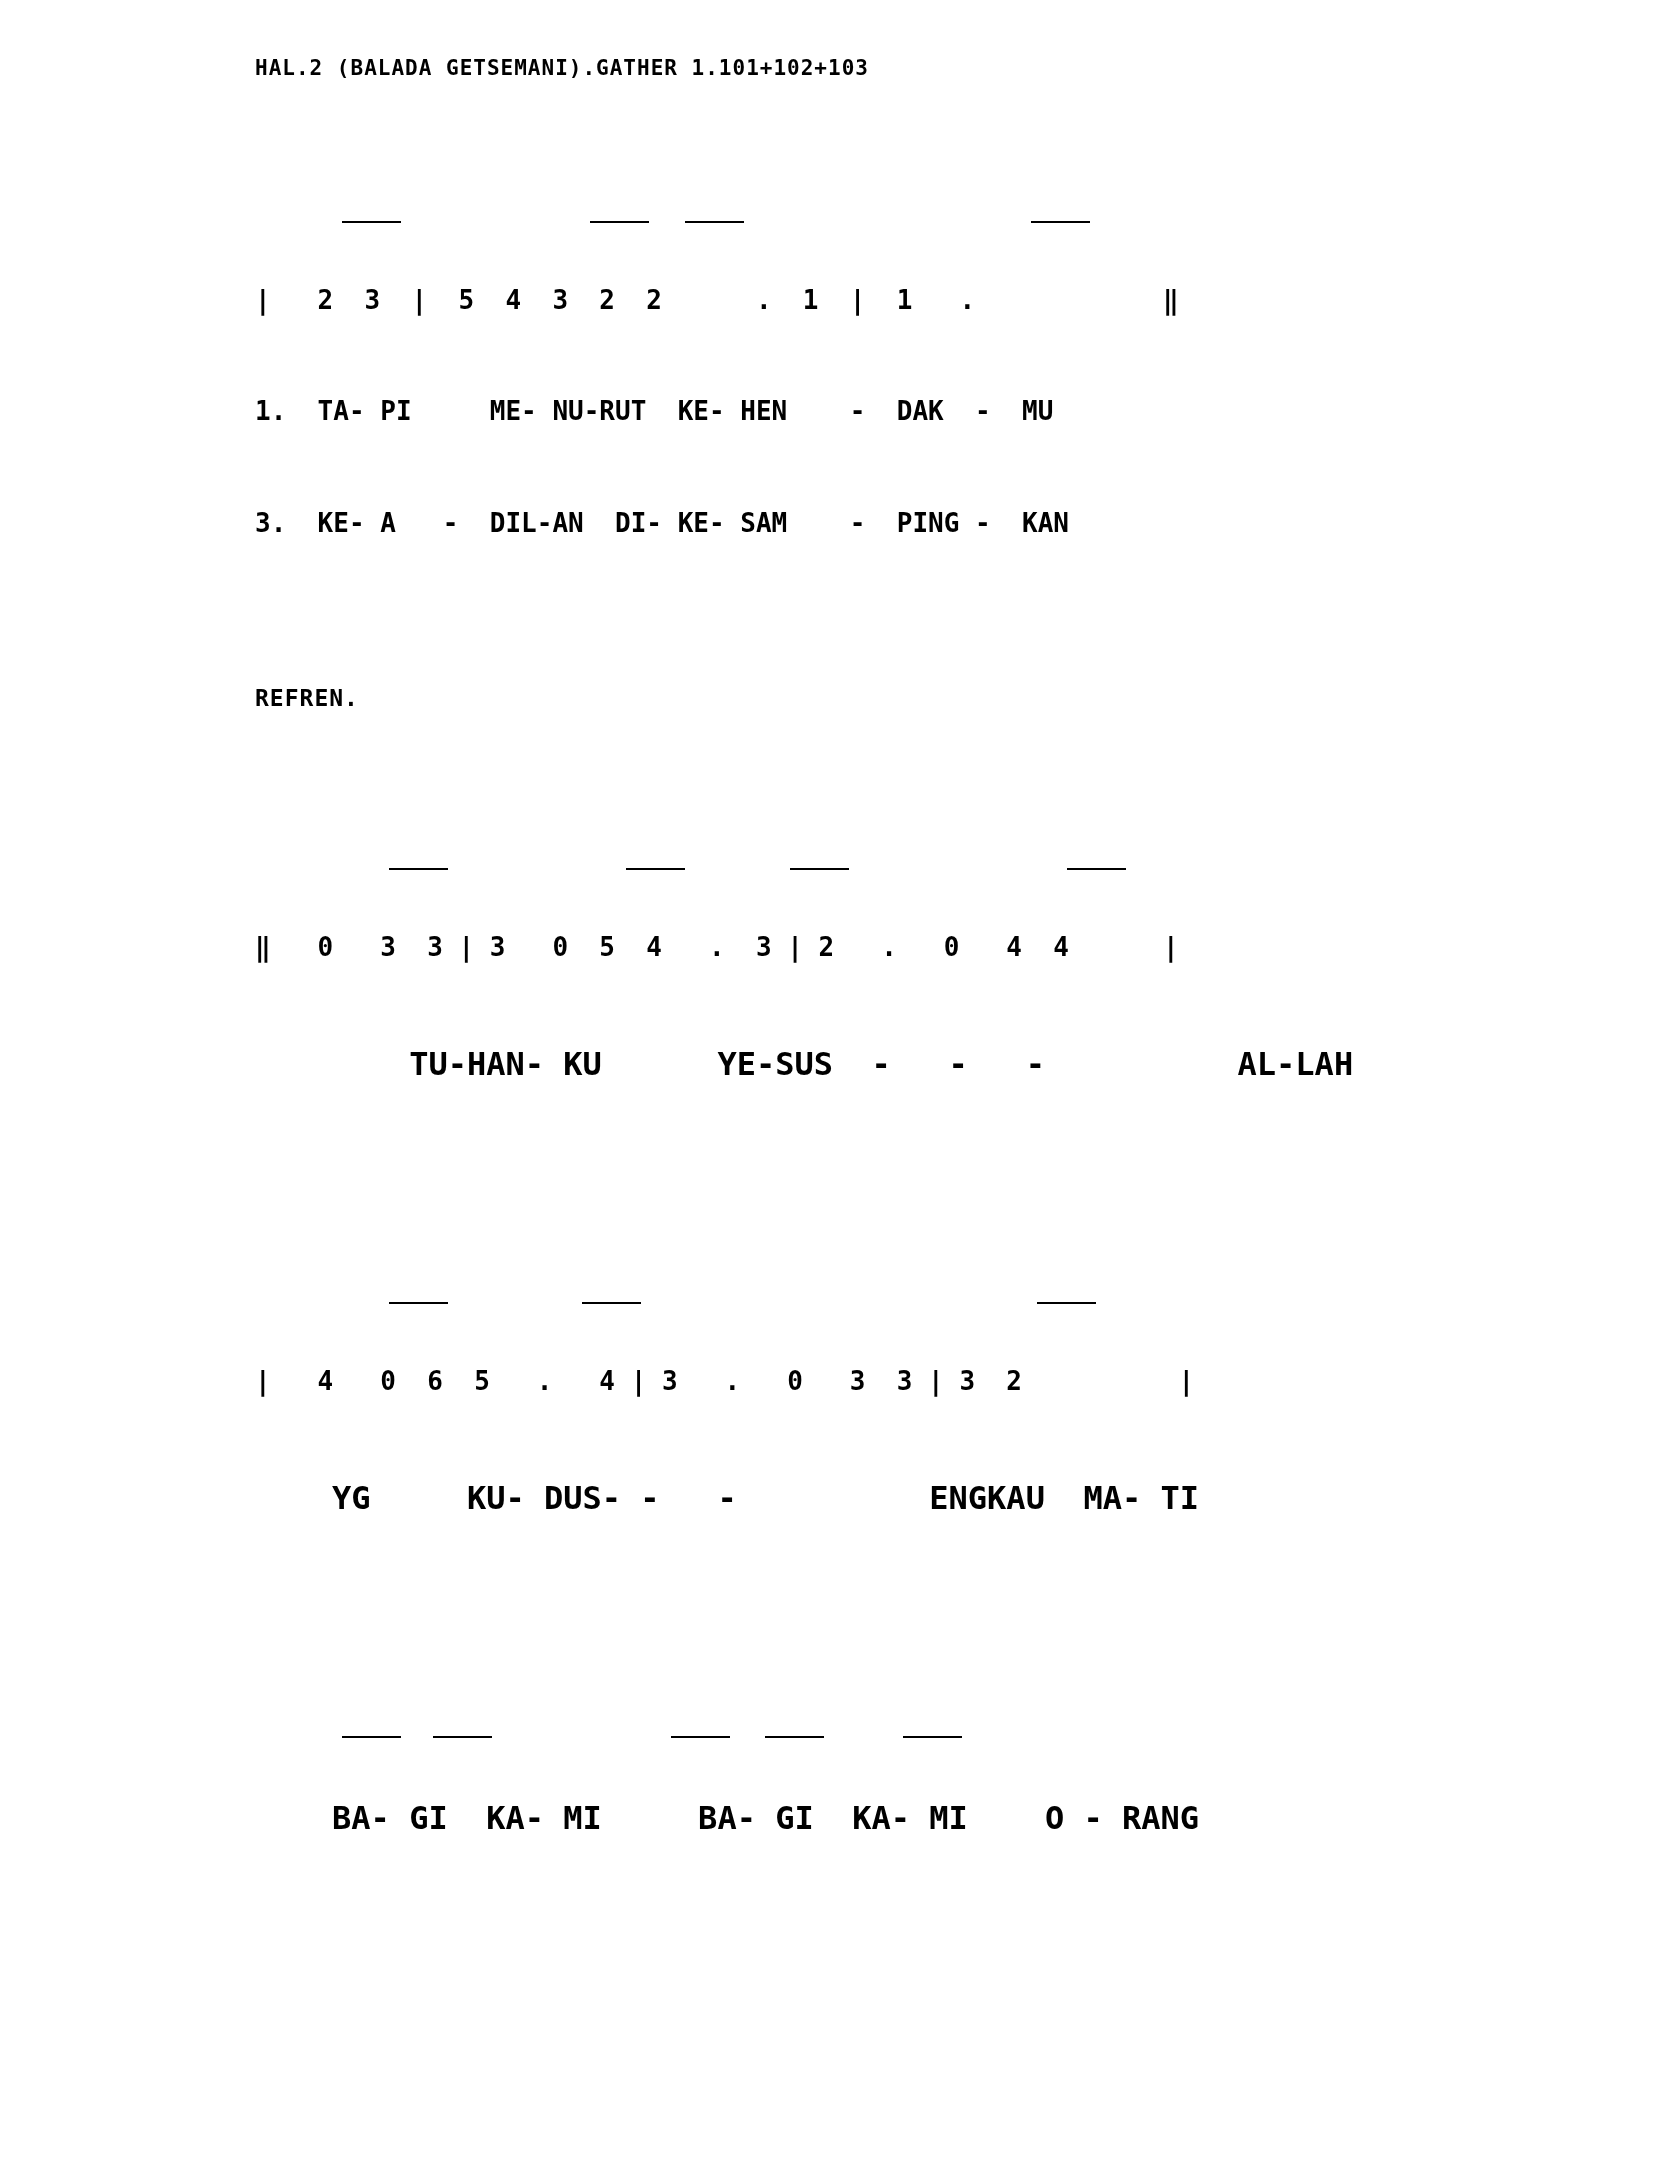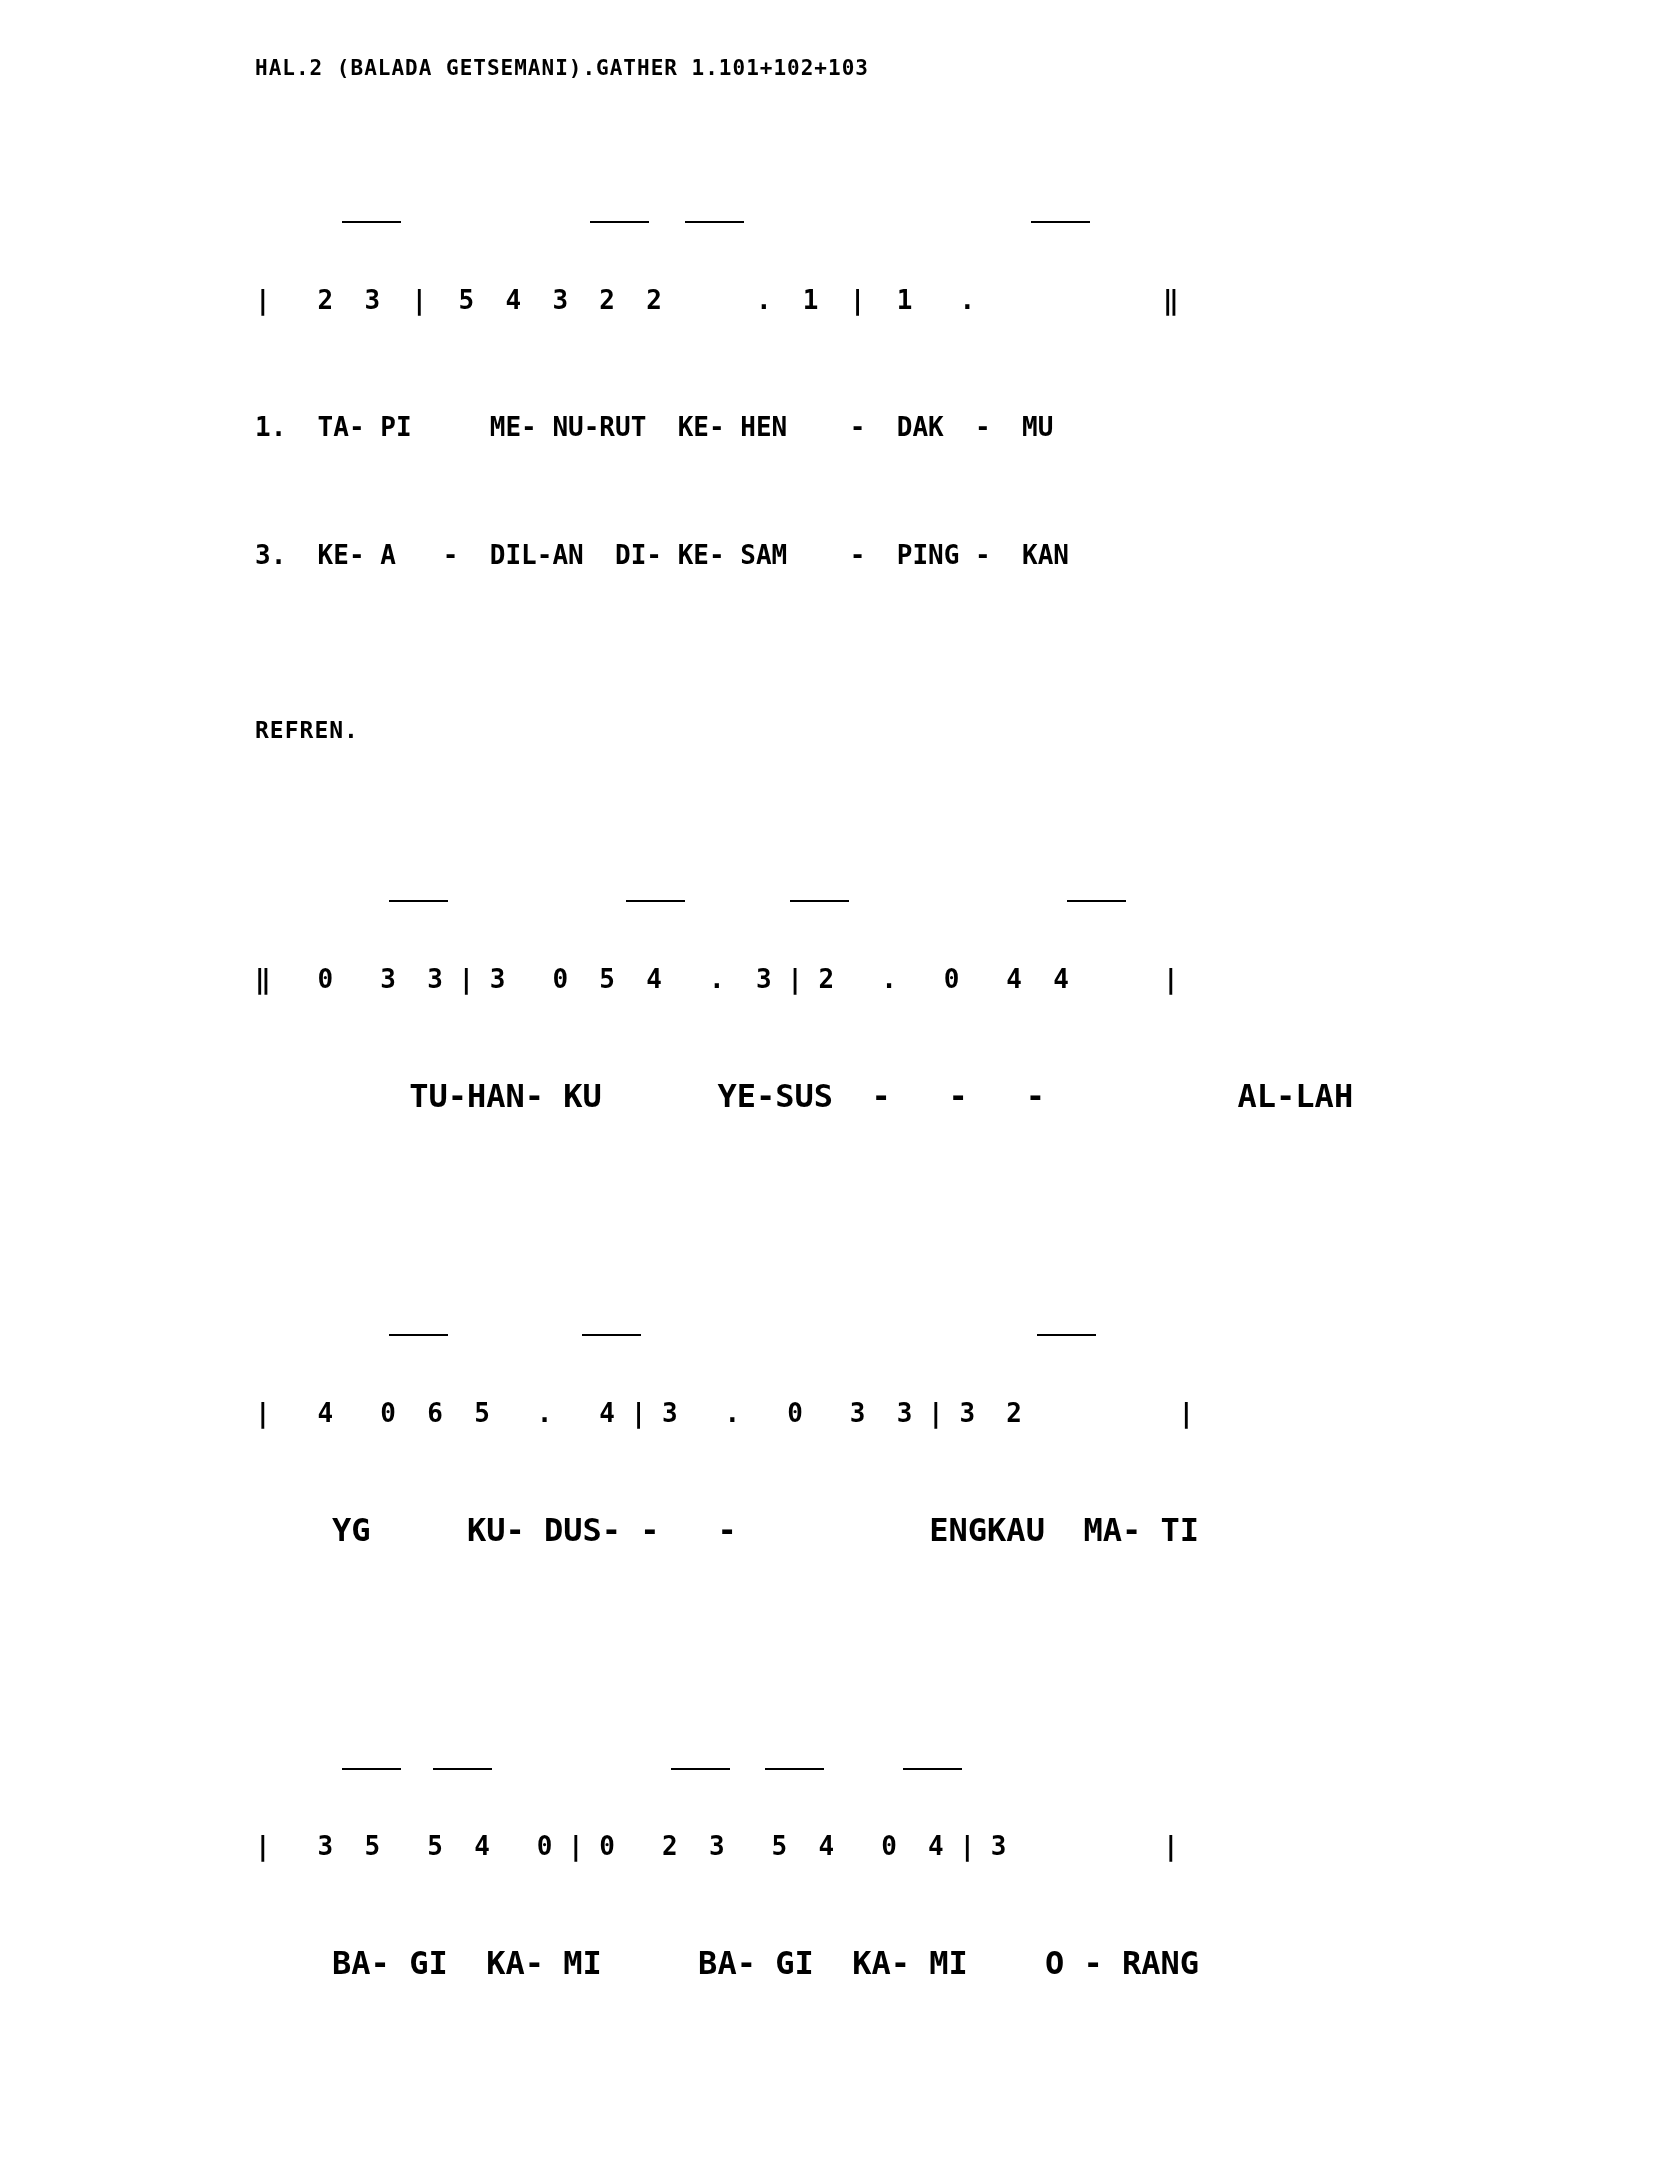--- a/index.html
+++ b/index.html
@@ -50,21 +50,20 @@
   }
   .lyric {
     white-space: pre;
     font-size: 32px;
     line-height: 1.45;
   }
   .verse-line {
     white-space: pre;
     font-size: 26px;
     line-height: 1.45;
-    margin-top: 16px;
   }
   
   .sp-lg { height: 53px; }
   .sp-xl { height: 69px; }
 
   
   .beamrow {
     position: relative;
     height: 0;
   }
@@ -127,18 +126,17 @@
   <div class="sp-lg"></div>
 
   <div class="block">
     <div class="beamrow">
       <div class="beam" style="left:87px; top:14px; width:59px;"></div>
       <div class="beam" style="left:178px; top:14px; width:59px;"></div>
       <div class="beam" style="left:416px; top:14px; width:59px;"></div>
       <div class="beam" style="left:510px; top:14px; width:59px;"></div>
       <div class="beam" style="left:648px; top:14px; width:59px;"></div>
     </div>
-    <div class="notes">|   3  5   5  4   0 | 0   2  3   5  4   0  4 | 3          |</div>
     <div class="lyric">    BA- GI  KA- MI     BA- GI  KA- MI    O - RANG</div>
   </div>
 
 </div>
 
 
 </body></html>

